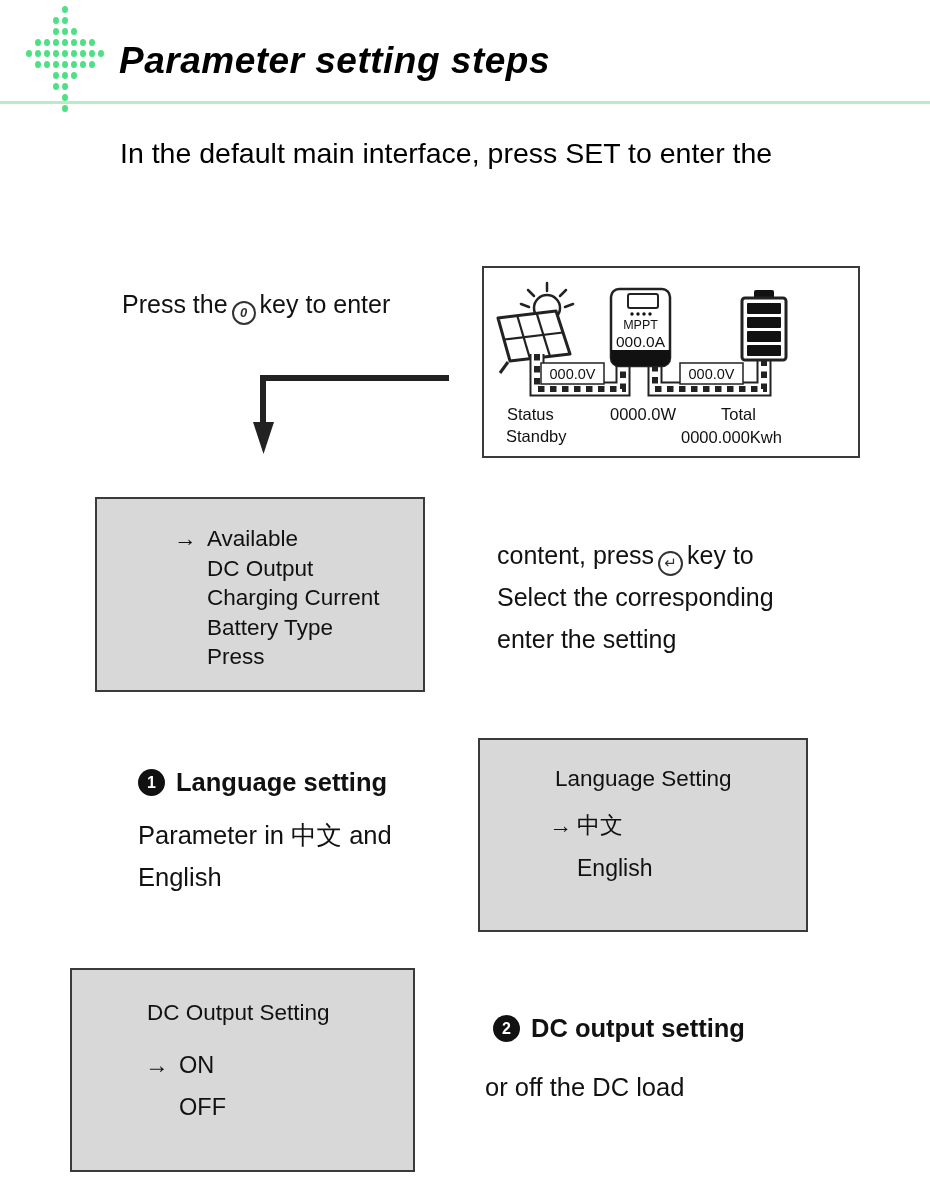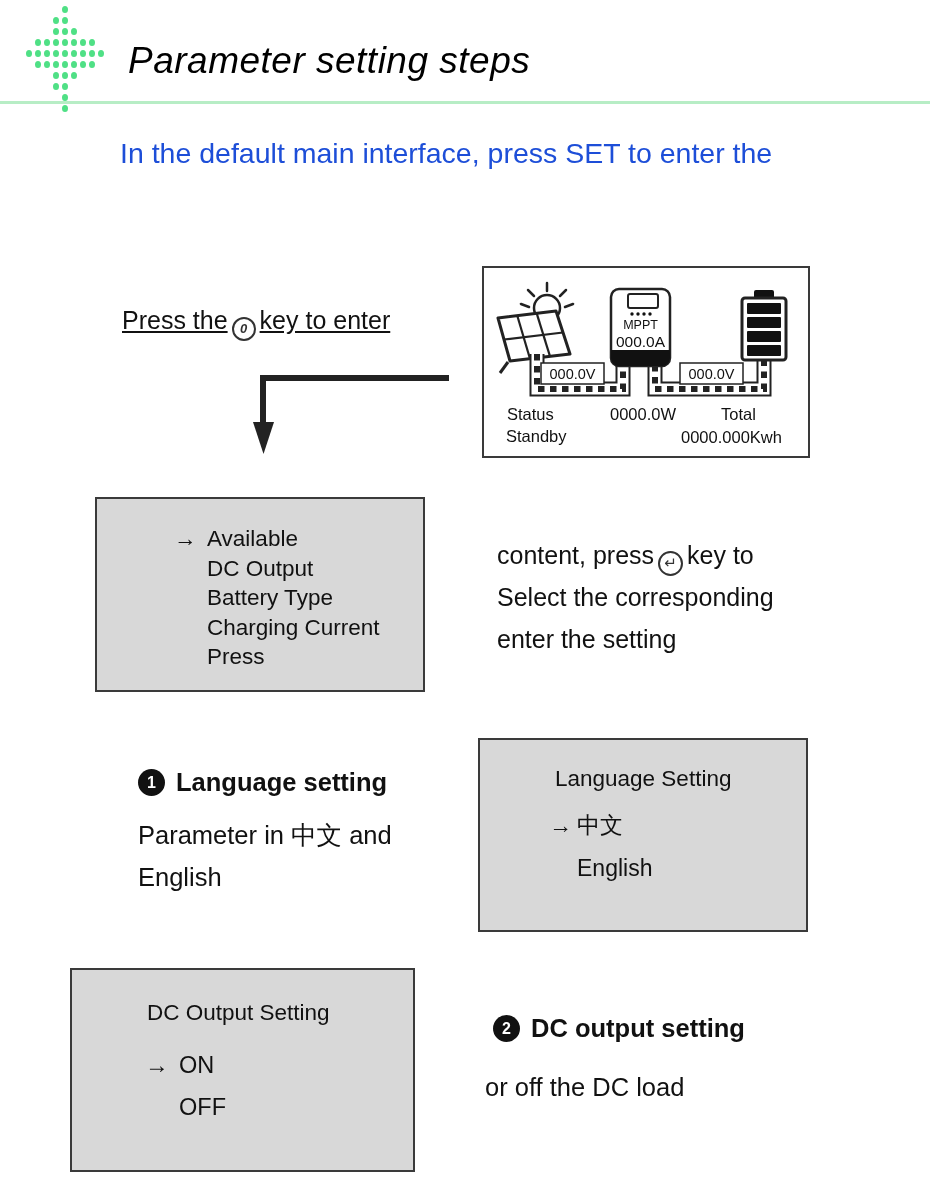--- a/index.html
+++ b/index.html
@@ -5,40 +5,40 @@
   * { margin:0; padding:0; box-sizing:border-box; }
   html,body { background:#ffffff; }
   .page {
     position:relative; width:930px; height:1202px; background:#ffffff;
     font-family:"Liberation Sans", sans-serif; color:#1a1a1a; overflow:hidden;
   }
   
   .dots-icon { position:absolute; left:26px; top:6px; width:96px; height:114px; }
   .dots-icon .dot { position:absolute; width:6px; height:7px; border-radius:50%; background:#4fe085; }
   .page-title {
-    position:absolute; left:128px; top:40px;
-    font-size:37px; font-weight:normal; font-style:italic; letter-spacing:0.5px; color:#000;
+    position:absolute; left:119px; top:40px;
+    font-size:37px; font-weight:bold; font-style:italic; letter-spacing:0.5px; color:#000;
   }
   .divider { position:absolute; left:0; top:101px; width:930px; height:3px; background:#b7edc5; }
   
-  .intro { position:absolute; left:70px; top:131px; width:800px; font-size:28.5px; line-height:45px; color:#1d4ed8; }
+  .intro { position:absolute; left:70px; top:131px; width:800px; font-size:28.5px; line-height:45px; color:#000000; }
   .intro .l1 { text-indent:50px; }
   
-  .press-note { position:absolute; left:122px; top:300px; font-size:25px; line-height:41px; color:#111;text-decoration:underline; }
+  .press-note { position:absolute; left:122px; top:284px; font-size:25px; line-height:41px; color:#111; }
   .kbd {
     display:inline-flex; align-items:center; justify-content:center;
     width:24px; height:24px; border:2px solid #333; border-radius:50%;
     font-size:13px; vertical-align:-4px; margin:0 4px; color:#333;
   }
   .kbd.set { font-style:italic; font-weight:bold; }
   .kbd.enter { width:25px; height:25px; font-size:15px; }
   
   .flow-arrow { position:absolute; left:253px; top:370px; }
   
-  .display-box { position:absolute; left:482px; top:266px; width:328px; height:192px; background:#fff; border:2px solid #3a3a3a; }
+  .display-box { position:absolute; left:482px; top:266px; width:378px; height:192px; background:#fff; border:2px solid #3a3a3a; }
   .display-box svg text { font-family:"Liberation Sans", sans-serif; fill:#111; }
   
   .screen { position:absolute; background:#d8d8d8; border:2px solid #3a3a3a; }
   .menu-screen { left:95px; top:497px; width:330px; height:195px; }
   .menu-list { position:absolute; left:77px; top:25px; font-size:22.5px; color:#111; }
   .menu-row { display:flex; line-height:29.5px; }
   .menu-row .cur { width:33px; }
   .lang-screen { left:478px; top:738px; width:330px; height:194px; }
   .screen-title { position:absolute; font-size:22.5px; color:#111; }
   .lang-screen .screen-title { left:75px; top:26px; }
@@ -198,25 +198,25 @@
       <div class="menu-row">
           <span class="cur">→</span>
           <span>Available</span>
         </div>
       <div class="menu-row">
           <span class="cur"></span>
           <span>DC Output</span>
         </div>
       <div class="menu-row">
           <span class="cur"></span>
+          <span>Charging Current</span>
+        </div>
+      <div class="menu-row">
+          <span class="cur"></span>
           <span>Battery Type</span>
-        </div>
-      <div class="menu-row">
-          <span class="cur"></span>
-          <span>Charging Current</span>
         </div>
       <div class="menu-row">
           <span class="cur"></span>
           <span>Press</span>
         </div>
     </div>
   </div>
 
   <div class="select-note" style="position:absolute; left:497px; top:534px; font-size:25px; line-height:42px; color:#111;">
     <div><span>content, press</span><span class="kbd enter">

